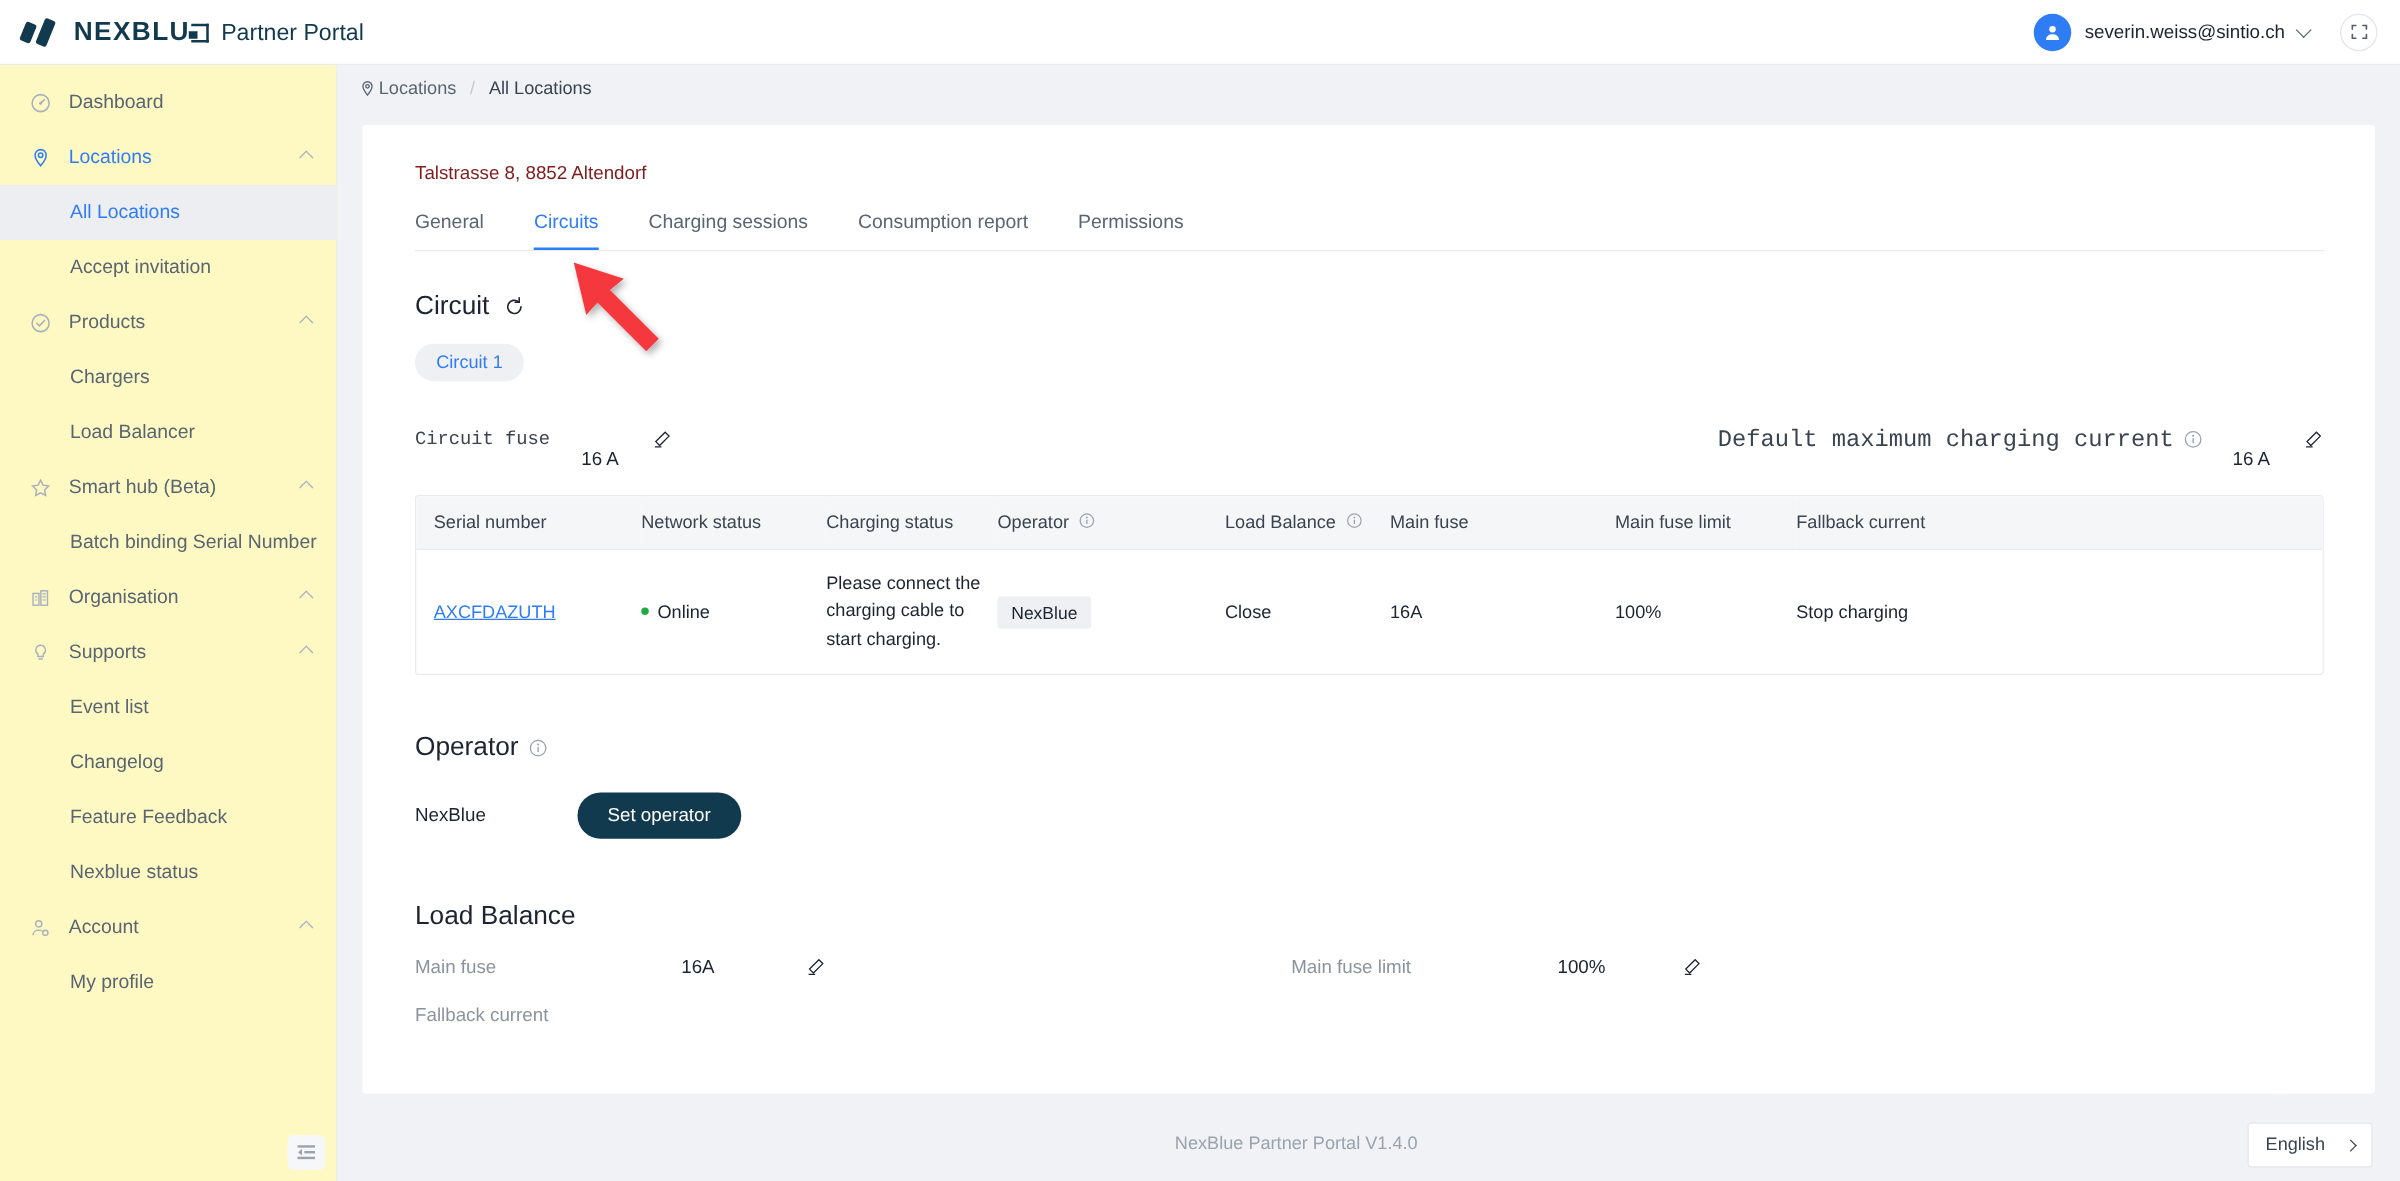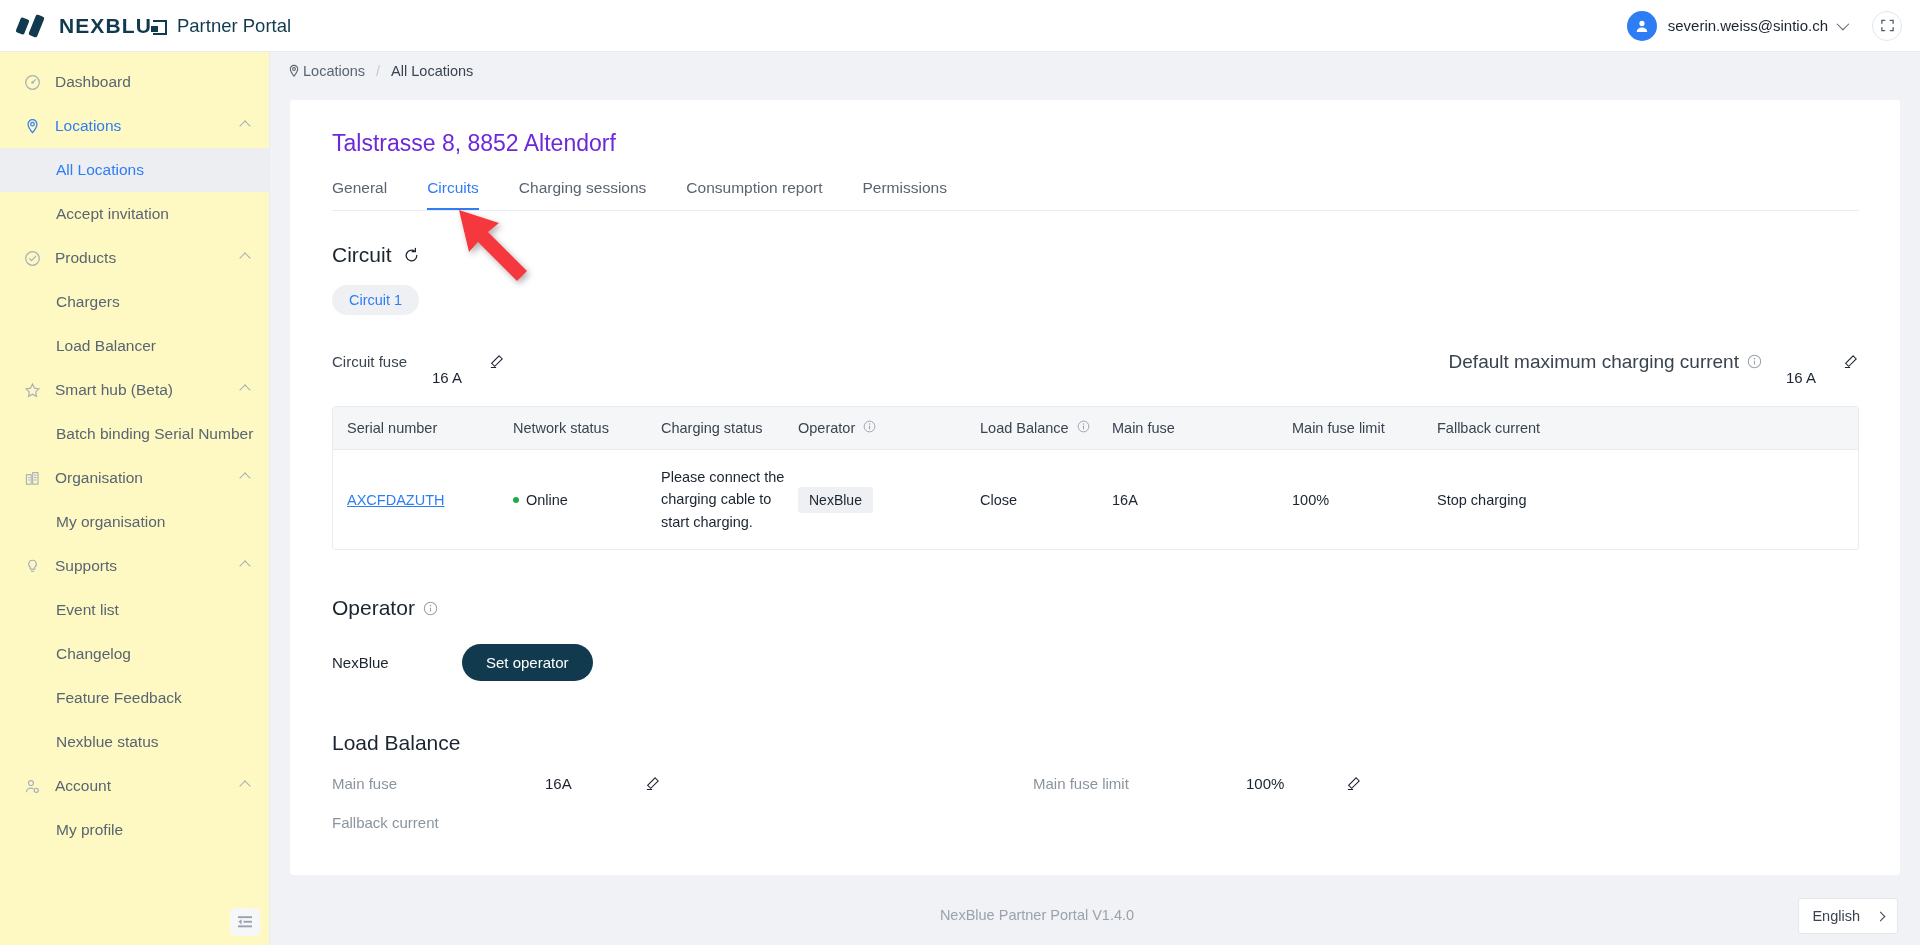--- a/index.html
+++ b/index.html
@@ -96,21 +96,21 @@
   .crumbs .pin { margin-right: 2px; display:flex; }
   .crumbs .c1 { color: #5a6572; }
   .crumbs .sep { color: #c3c9d1; margin: 0 11px; }
   .crumbs .c2 { color: #3a4450; }
   
   .card {
     position: absolute; top: 100px; left: 290px; width: 1610px; height: 775px;
     background: #ffffff; border-radius: 3px;
   }
   .page-title {
-    font-size: 23px; color: #6d28d9; font-weight: normal;
+    font-size: 15px; color: #7f1d1d; font-weight: normal;
     padding: 30px 0 0 42px;
   }
   .tabs {
     display: flex; margin: 22px 0 0 42px; border-bottom: 1px solid #e9ecef;
     width: 1527px;
   }
   .tab {
     font-size: 15.5px; color: #5a6572; padding: 0 0 11px 0; margin-right: 40px;
     cursor: pointer; border-bottom: 2.5px solid transparent;
   }
@@ -123,21 +123,21 @@
   .refresh-ico { margin-left: 11px; display: flex; }
   .info-ico { margin-left: 8px; display: flex; }
   .chip-row { margin: 18px 0 0 42px; }
   .chip {
     display: inline-block; background: #eef0f3; color: #2f7df4;
     font-size: 14.5px; padding: 7px 17px; border-radius: 16px;
   }
   .fuse-row {
     display: flex; align-items: center; margin: 22px 42px 0 42px;
   }
-  .fuse-row .k { font-size: 15px; color: #3a4450; }
+  .fuse-row .k { font-size: 15px; color: #3a4450; font-family: Liberation Mono, monospace; }
   .fuse-row .v { font-size: 15px; color: #1b2430; margin-left: 25px; margin-top: 32px; }
   .pencil { margin-left: 27px; display: flex; cursor: pointer; }
   .fuse-right { margin-left: auto; display: flex; align-items: center; }
   .fuse-right .k { font-size: 19px; color: #3a4450; }
   .fuse-right .v { font-size: 15px; color: #1b2430; margin-left: 24px; }
   
   .tbl-wrap {
     margin: 20px 0 0 42px; width: 1527px; border: 1px solid #e9ecef;
     border-radius: 3px; overflow: hidden;
   }
@@ -302,21 +302,20 @@
         <span class="nav-ico">
           <svg width="17" height="17" viewBox="0 0 18 18">
               <rect x="2.6" y="5" width="5" height="10" fill="none" stroke="#a7b0bb" stroke-width="1.2"></rect>
               <rect x="9.2" y="2.8" width="5.6" height="12.2" fill="none" stroke="#a7b0bb" stroke-width="1.2"></rect>
               <path d="M10.6 5.4h2.8M10.6 8h2.8M10.6 10.6h2.8M4.2 8h2M4.2 10.6h2" stroke="#a7b0bb" stroke-width="1"></path>
             </svg>
         </span>
         <span class="lbl">Organisation</span>
         <span class="caret"></span>
       </div>
-      <div class="nav-child">My organisation</div>
     </div>
 
     <div class="nav-group">
       <div class="nav-parent">
         <span class="nav-ico">
           <svg width="17" height="17" viewBox="0 0 18 18">
               <path d="M9 2.4a4 4 0 00-2.3 7.3v2.1h4.6V9.7A4 4 0 009 2.4z" fill="none" stroke="#a7b0bb" stroke-width="1.2"></path>
               <path d="M7.2 14h3.6" stroke="#a7b0bb" stroke-width="1.2"></path>
             </svg>
         </span>

